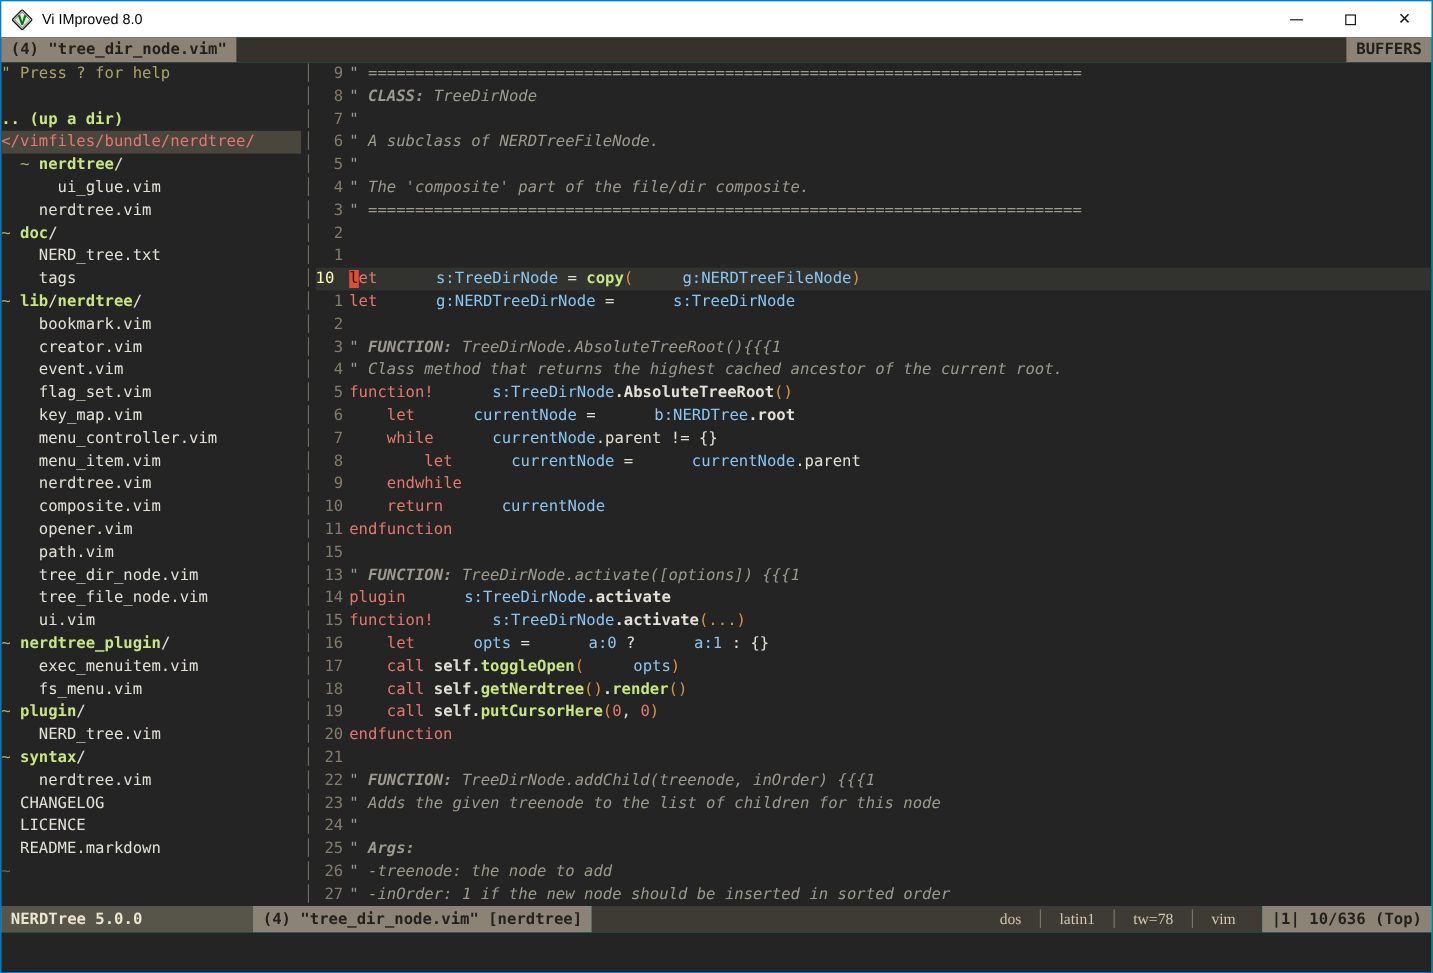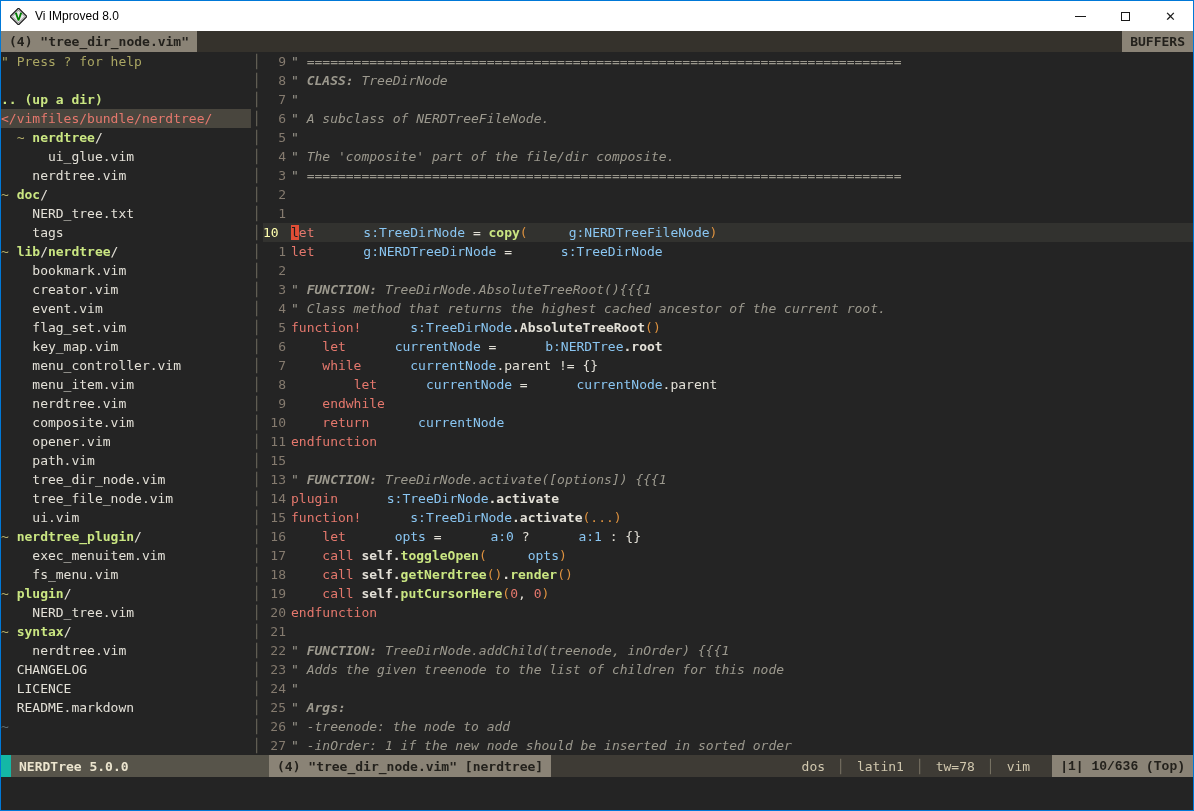--- a/index.html
+++ b/index.html
@@ -48,27 +48,27 @@
   .tk-n   { color:#e3e0d7; }
   .tk-p   { color:#de923f; }
   .tk-cursor { background:#e04e36; color:#1c1c1c; }
   .tk-dir  { color:#cae682; font-weight:bold; }
   .tk-pre  { color:#b3ad6a; }
   .tk-help { color:#aaa663; }
   .tk-root { color:#e5786d; }
   .tk-nt   { color:#5d6b6e; }
   
   .statusline { height:22px; display:flex; align-items:stretch; flex:0 0 auto; font-weight:bold; }
-  .st-nerdtree { width:258px; flex:0 0 auto; background:#57544a; color:#ece5cf; padding-left:8px; display:flex; align-items:center; white-space:pre;margin-left:10px; }
+  .st-nerdtree { width:210px; flex:0 0 auto; background:#57544a; color:#ece5cf; padding-left:8px; display:flex; align-items:center; white-space:pre; }
   .st-file { background:#8a8376; color:#23211c; padding:0 8px; display:flex; align-items:center; white-space:pre; }
   .st-fill { flex:1; background:#3e3b35; display:flex; align-items:center; justify-content:flex-end; }
   .st-info { color:#d0c7ae; display:flex; align-items:center; margin-right:10px; font-weight:normal; }
-  .st-info .it { padding:0 12px; }
+  .st-info .it { padding:0 12px;font-family:Liberation Serif, serif; }
   .st-info .bar { color:#7a7465; }
-  .st-pos { background:#8a8376; color:#23211c; padding:0 8px; display:flex; align-items:center; white-space:pre;font-family:Liberation Mono, monospace; }
+  .st-pos { background:#8a8376; color:#23211c; padding:0 8px; display:flex; align-items:center; white-space:pre; }
   
   .cmdline { flex:1; background:#242424; }
 </style>
 </head>
 <body>
 
 <div class="window">
 
   <div class="titlebar">
     <svg class="appicon" viewBox="0 0 16 16">

